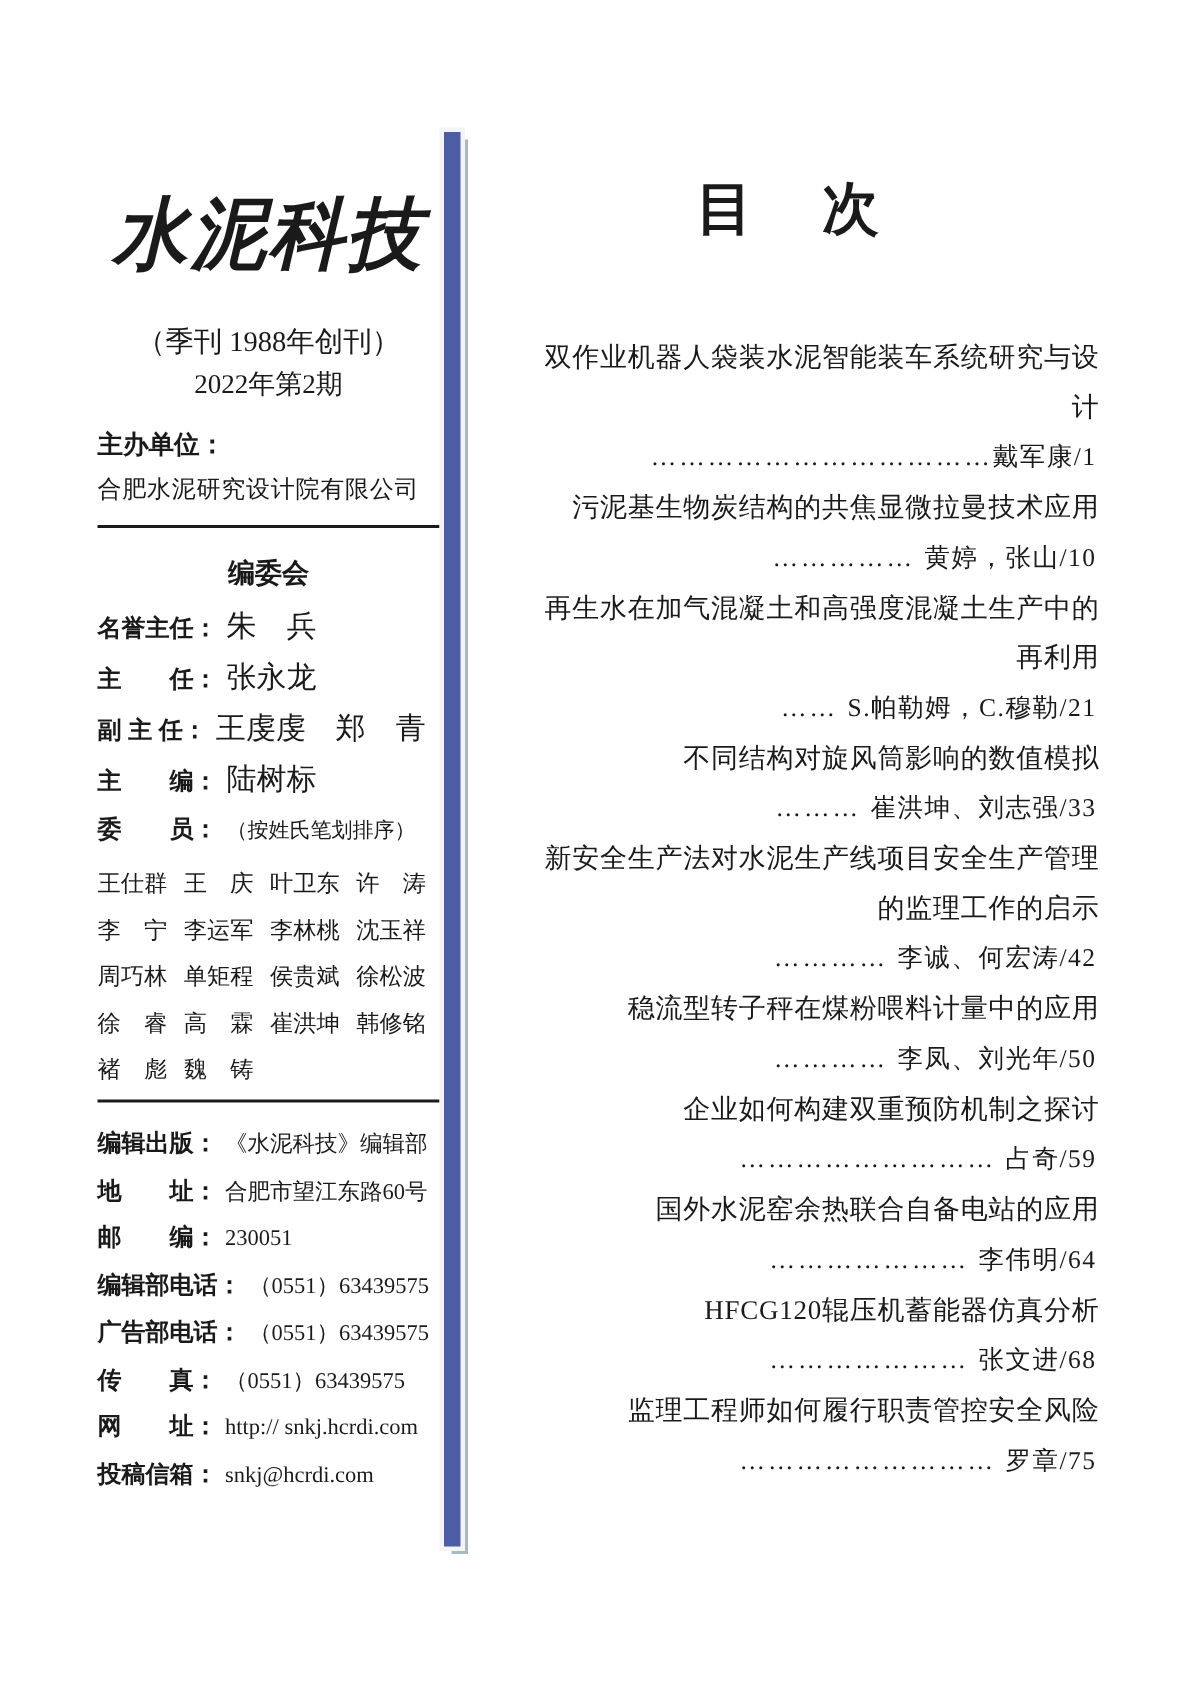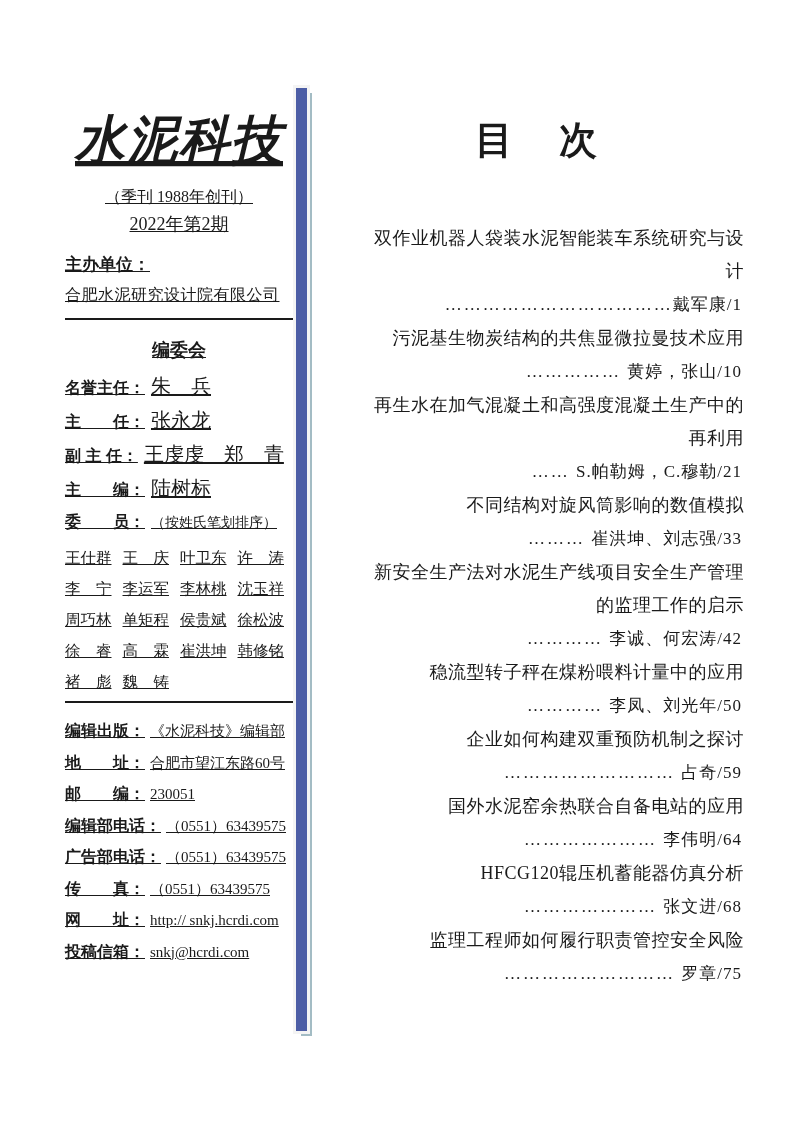--- a/index.html
+++ b/index.html
@@ -1,24 +1,24 @@
 <!DOCTYPE html>
 <html><head>
 <meta charset="utf-8">
 <style>
   html,body{margin:0;padding:0;background:#ffffff;}
   .page{position:relative;width:793px;height:1122px;background:#ffffff;overflow:hidden;
         font-family:"Liberation Serif",serif;color:#1a1a1a;}
 
   
-  .left-col{position:absolute;left:65px;top:104px;width:228px;text-decoration:underline;}
+  .left-col{position:absolute;left:65px;top:120px;width:228px;}
   .journal-title{font-family:"DejaVu Serif",serif;font-weight:bold;font-style:italic;
                  font-size:50px;line-height:72px;text-align:center;letter-spacing:2px;
                  transform:scaleY(1.05);white-space:nowrap;}
-  .journal-subtitle{font-size:16px;line-height:26px;text-align:center;margin-top:8px;}
+  .journal-subtitle{font-size:19px;line-height:26px;text-align:center;margin-top:24px;}
   .journal-issue{font-size:18px;line-height:28px;text-align:center;}
   .org-label{font-family:"Liberation Sans",sans-serif;font-weight:bold;font-size:17px;
              line-height:26px;margin-top:14px;}
   .org-name{font-size:16px;line-height:26px;margin-top:4px;letter-spacing:0.5px;}
   .hrule{border:0;border-top:2px solid #1a1a1a;margin:10px 0 0 0;width:228px;}
   .board-heading{font-family:"Liberation Sans",sans-serif;font-weight:bold;font-size:18px;
                  text-align:center;margin-top:16px;line-height:28px;}
   .role-line{display:flex;align-items:baseline;margin-top:12px;line-height:20px;text-align:right;}
   .role-label{font-family:"Liberation Sans",sans-serif;font-weight:bold;font-size:16px;
               white-space:nowrap;}
@@ -31,21 +31,21 @@
   .info-line{display:flex;align-items:baseline;margin-top:11.5px;line-height:20px;}
   .info-label{font-family:"Liberation Sans",sans-serif;font-weight:bold;font-size:16px;
               white-space:nowrap;}
   .info-value{font-size:15px;margin-left:5px;white-space:nowrap;}
 
   
   .divider-bar{position:absolute;left:296px;top:88px;width:11px;height:943px;
                box-shadow:0 0 0 3px #f4f4f4, 5px 5px 0 0 #a3bcc4;}
 
   
-  .right-col{position:absolute;left:332px;top:118px;width:412px;}
+  .right-col{position:absolute;left:321px;top:118px;width:412px;}
   .toc-heading{font-size:38px;font-weight:bold;text-align:center;line-height:44px;
                letter-spacing:4px;margin-bottom:60px;}
   .toc-entry{}
   .toc-title{font-size:18px;line-height:33px;text-align:right;letter-spacing:0.5px;margin-left:39px;}
   .toc-byline{font-size:17px;line-height:34px;text-align:right;padding-right:2px;
               letter-spacing:1px;}
   .toc-leader{letter-spacing:2px;}
 </style>
 </head>
 <body>

